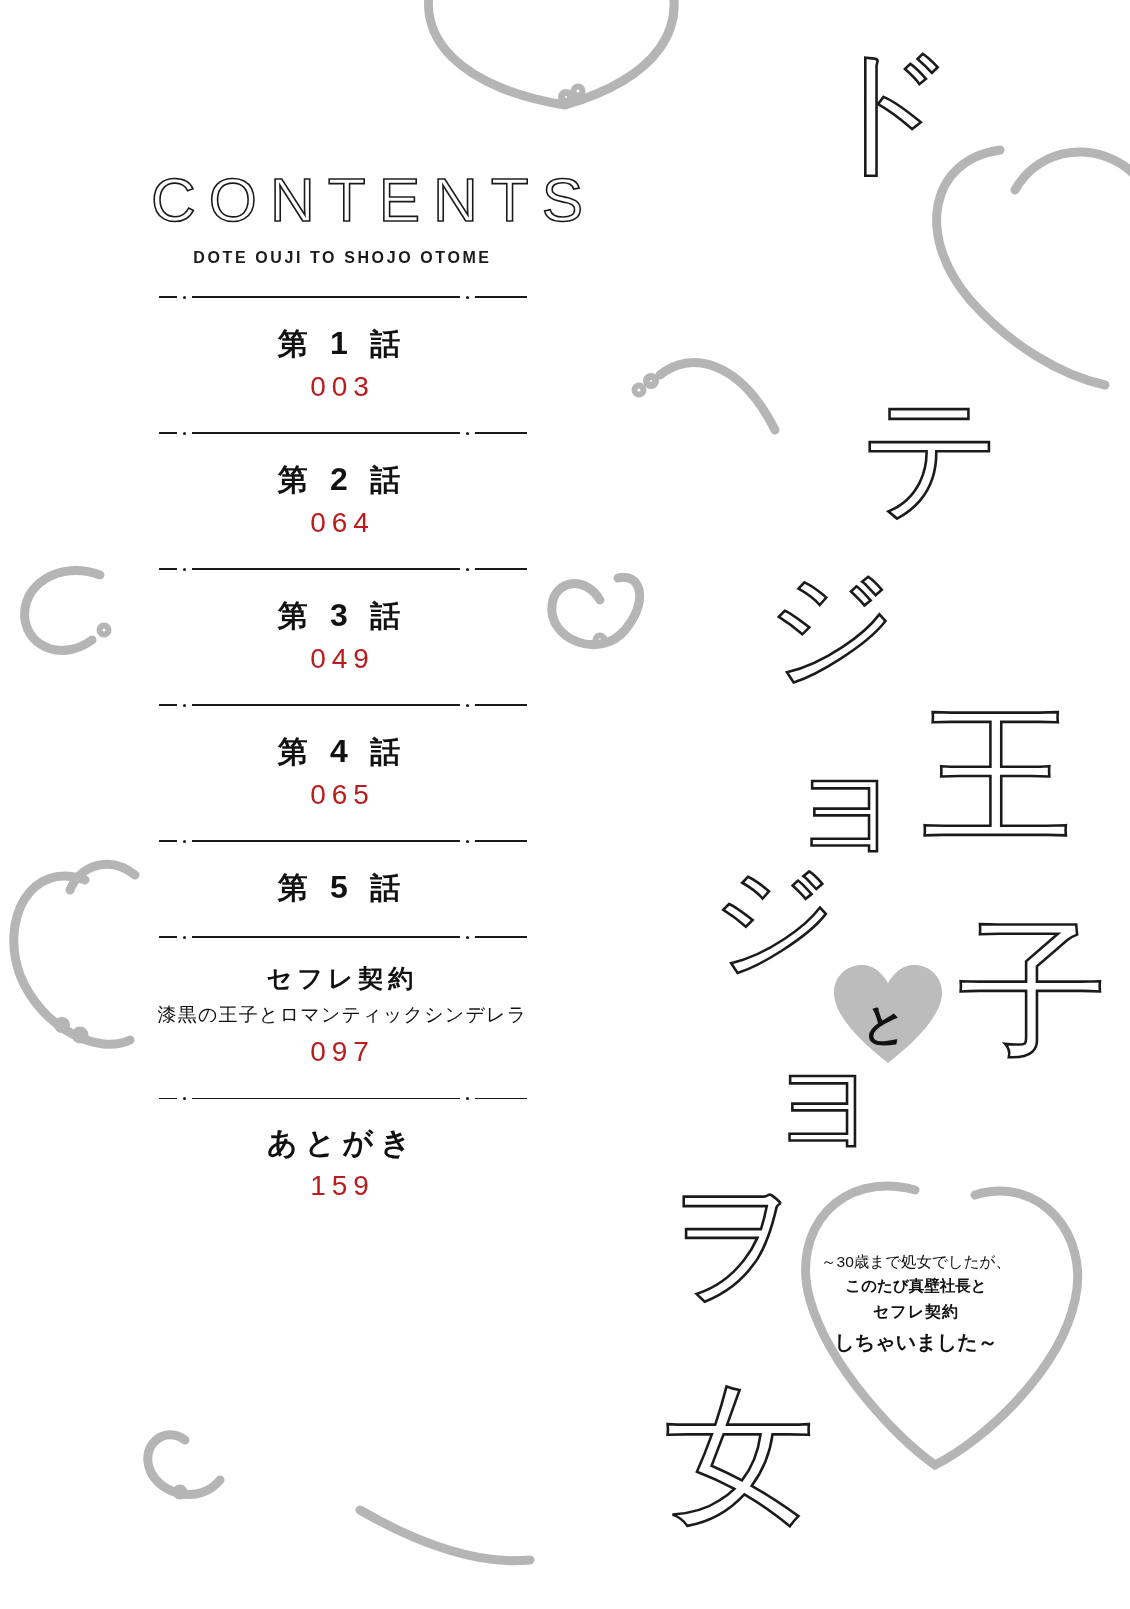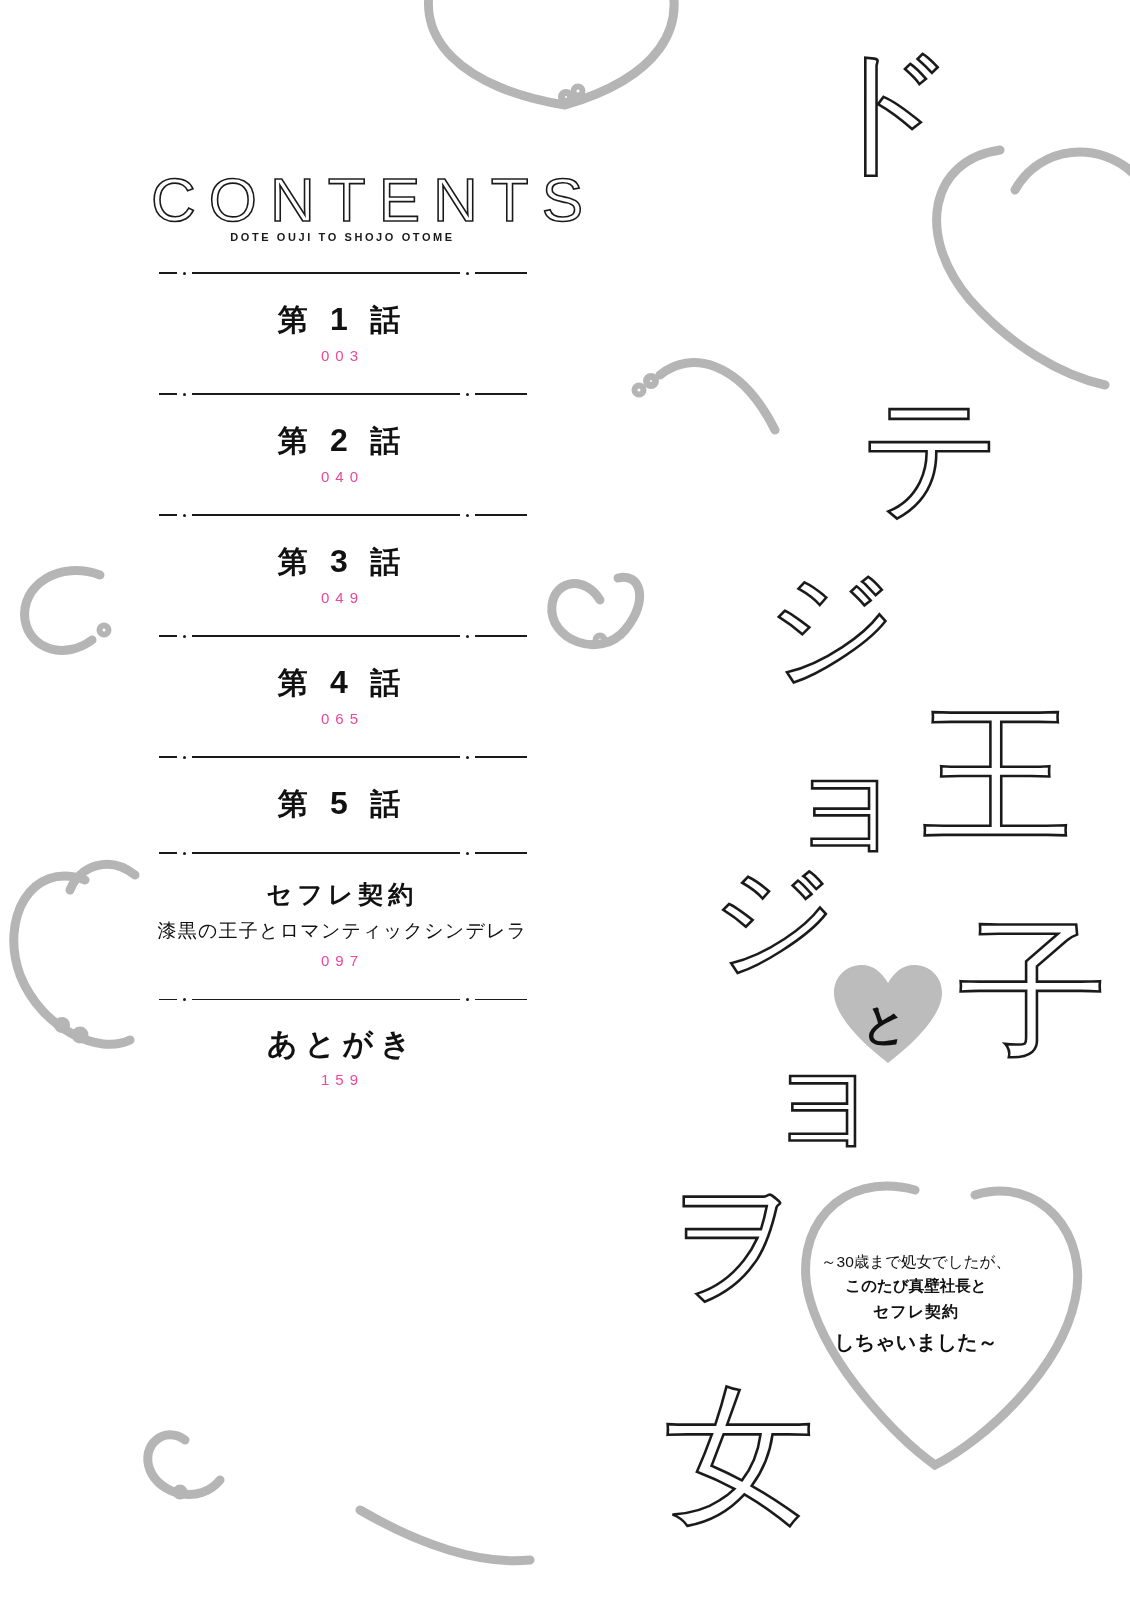--- a/index.html
+++ b/index.html
@@ -31,22 +31,23 @@
     color: #ffffff;
     -webkit-text-stroke: 1.6px #1a1a1a;
     text-align: center;
     line-height: 1;
     margin: 0 0 0 6px;
     font-family: "Liberation Sans", sans-serif;
   }
 
   #contents-subtitle {
     text-align: center;
-    font-size: 11px;
+    font-size: 16px;
     letter-spacing: 2.6px;
+    margin-top: 18px;
     color: #1a1a1a;
     font-weight: 700;
   }
 
   .divider {
     display: flex;
     align-items: center;
     justify-content: center;
     margin: 26px 0 22px 0;
     height: 8px;
@@ -74,24 +75,24 @@
     letter-spacing: 7px;
     font-weight: 700;
     line-height: 1.25;
     color: #111;
   }
   .toc-label .num {
     font-size: 32px;
     letter-spacing: 7px;
   }
   .toc-page {
-    font-size: 15px;
+    font-size: 28px;
     letter-spacing: 6px;
     margin-top: 8px;
-    color: #ec4899;
+    color: #b91c1c;
     font-weight: 400;
   }
   .toc-sub {
     font-size: 19px;
     letter-spacing: 1.2px;
     margin-top: 8px;
     font-weight: 500;
     color: #111;
   }
   .toc-label.small {
@@ -217,21 +218,21 @@
       <span class="dot"></span>
       <span class="seg s3"></span>
   </div>
 
   <div class="toc-entry">
     <div class="toc-label">
       <span>第</span>
       <span class="num">2</span>
       <span>話</span>
     </div>
-    <div class="toc-page">040</div>
+    <div class="toc-page">064</div>
   </div>
 
   <div class="divider">
     <span class="seg s1"></span>
       <span class="dot"></span>
       <span class="seg s2"></span>
       <span class="dot"></span>
       <span class="seg s3"></span>
   </div>
 

